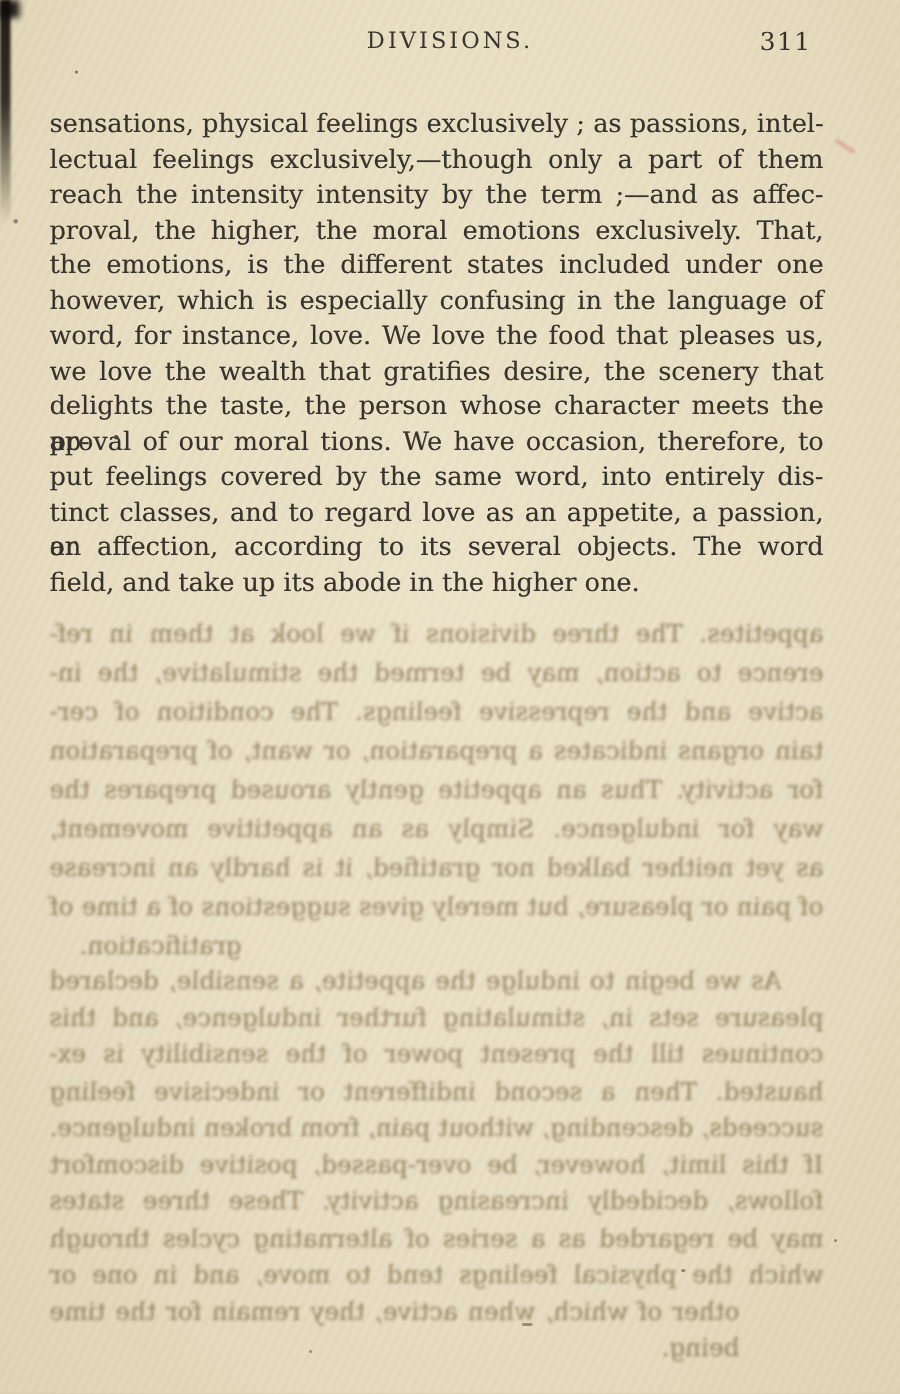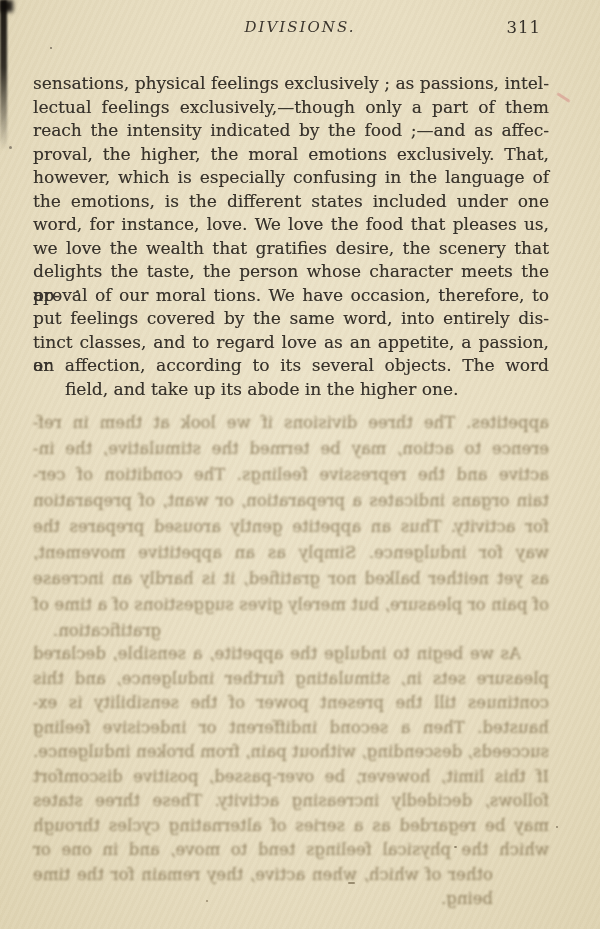--- a/index.html
+++ b/index.html
@@ -23,38 +23,38 @@
   }
   .edge-corner{
     position:absolute;left:0;top:0;width:13px;height:12px;
     background:rgba(15,12,9,.9);
     filter:blur(2px);
   }
   
   .running-head{position:absolute;left:0;top:18px;width:100%;height:24px;}
   .head-title{
     display:block;text-align:center;
-    font-style:italic;font-size:15px;letter-spacing:2px;
+    font-size:15px;letter-spacing:2px;
     color:#3b352d;
   }
   .page-number{
     position:absolute;right:59px;top:0;
     font-size:16.5px;letter-spacing:1px;color:#36312a;
   }
   
   .body-text{
     position:absolute;left:33px;top:72px;width:516px;
     font-size:17px;line-height:23.5px;color:#37322b;
     text-shadow:0.2px 0.2px 0.3px rgba(55,50,43,0.45);
   }
   .bl{
     text-align:justify;text-align-last:justify;
     white-space:normal;height:23.5px;overflow:visible;
   }
-  .bl.last{text-align-last:left;margin-left:32px;}
+  .bl.last{text-align-last:left;}
   
   .bleed{
     position:absolute;left:33px;width:516px;
     font-size:16.5px;color:rgba(114,96,61,0.5);
     filter:blur(1.05px);
     text-shadow:0 0 1px rgba(114,96,61,0.35);
   }
   .bleed-p1{top:410px;line-height:26px;}
   .bleed-p2{top:642px;line-height:24.5px;}
   .fl{
@@ -81,24 +81,24 @@
   <div class="edge-corner"></div>
 
   <div class="running-head">
     <span class="head-title">DIVISIONS.</span>
     <span class="page-number">311</span>
   </div>
 
   <div class="body-text">
     <div class="bl">sensations, physical feelings exclusively ; as passions, intel-</div>
     <div class="bl">lectual feelings exclusively,—though only a part of them</div>
-    <div class="bl">reach the intensity indicated by the food ;—and as affec-</div>
+    <div class="bl">reach the intensity intensity by the term ;—and as affec-</div>
     <div class="bl">proval, the higher, the moral emotions exclusively.  That,</div>
+    <div class="bl">the emotions, is the different states included under one</div>
     <div class="bl">however, which is especially confusing in the language of</div>
-    <div class="bl">the emotions, is the different states included under one</div>
     <div class="bl">word, for instance, love.  We love the food that pleases us,</div>
     <div class="bl">we love the wealth that gratifies desire, the scenery that</div>
     <div class="bl">delights the taste, the person whose character meets the ap-</div>
     <div class="bl">proval of our moral tions.  We have occasion, therefore, to</div>
     <div class="bl">put feelings covered by the same word, into entirely dis-</div>
     <div class="bl">tinct classes, and to regard love as an appetite, a passion, or</div>
     <div class="bl">an affection, according to its several objects.  The word</div>
     <div class="bl last">field, and take up its abode in the higher one.</div>
   </div>
 

